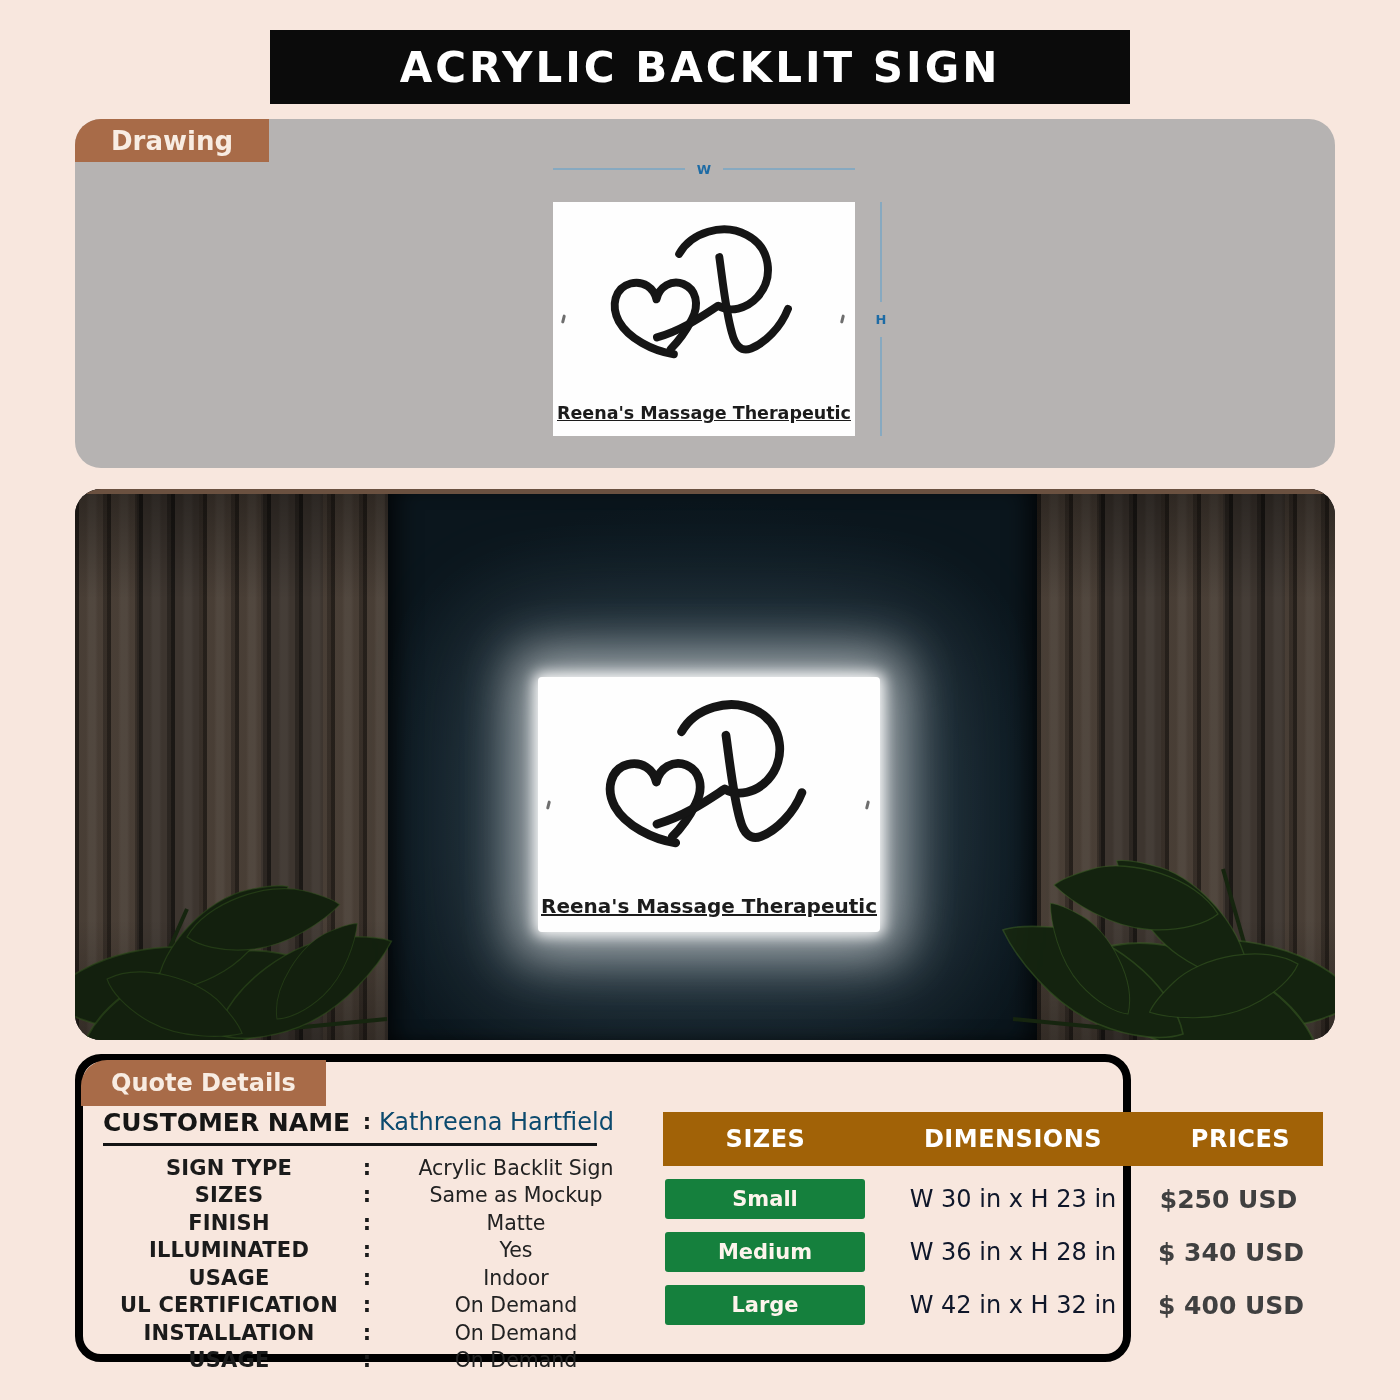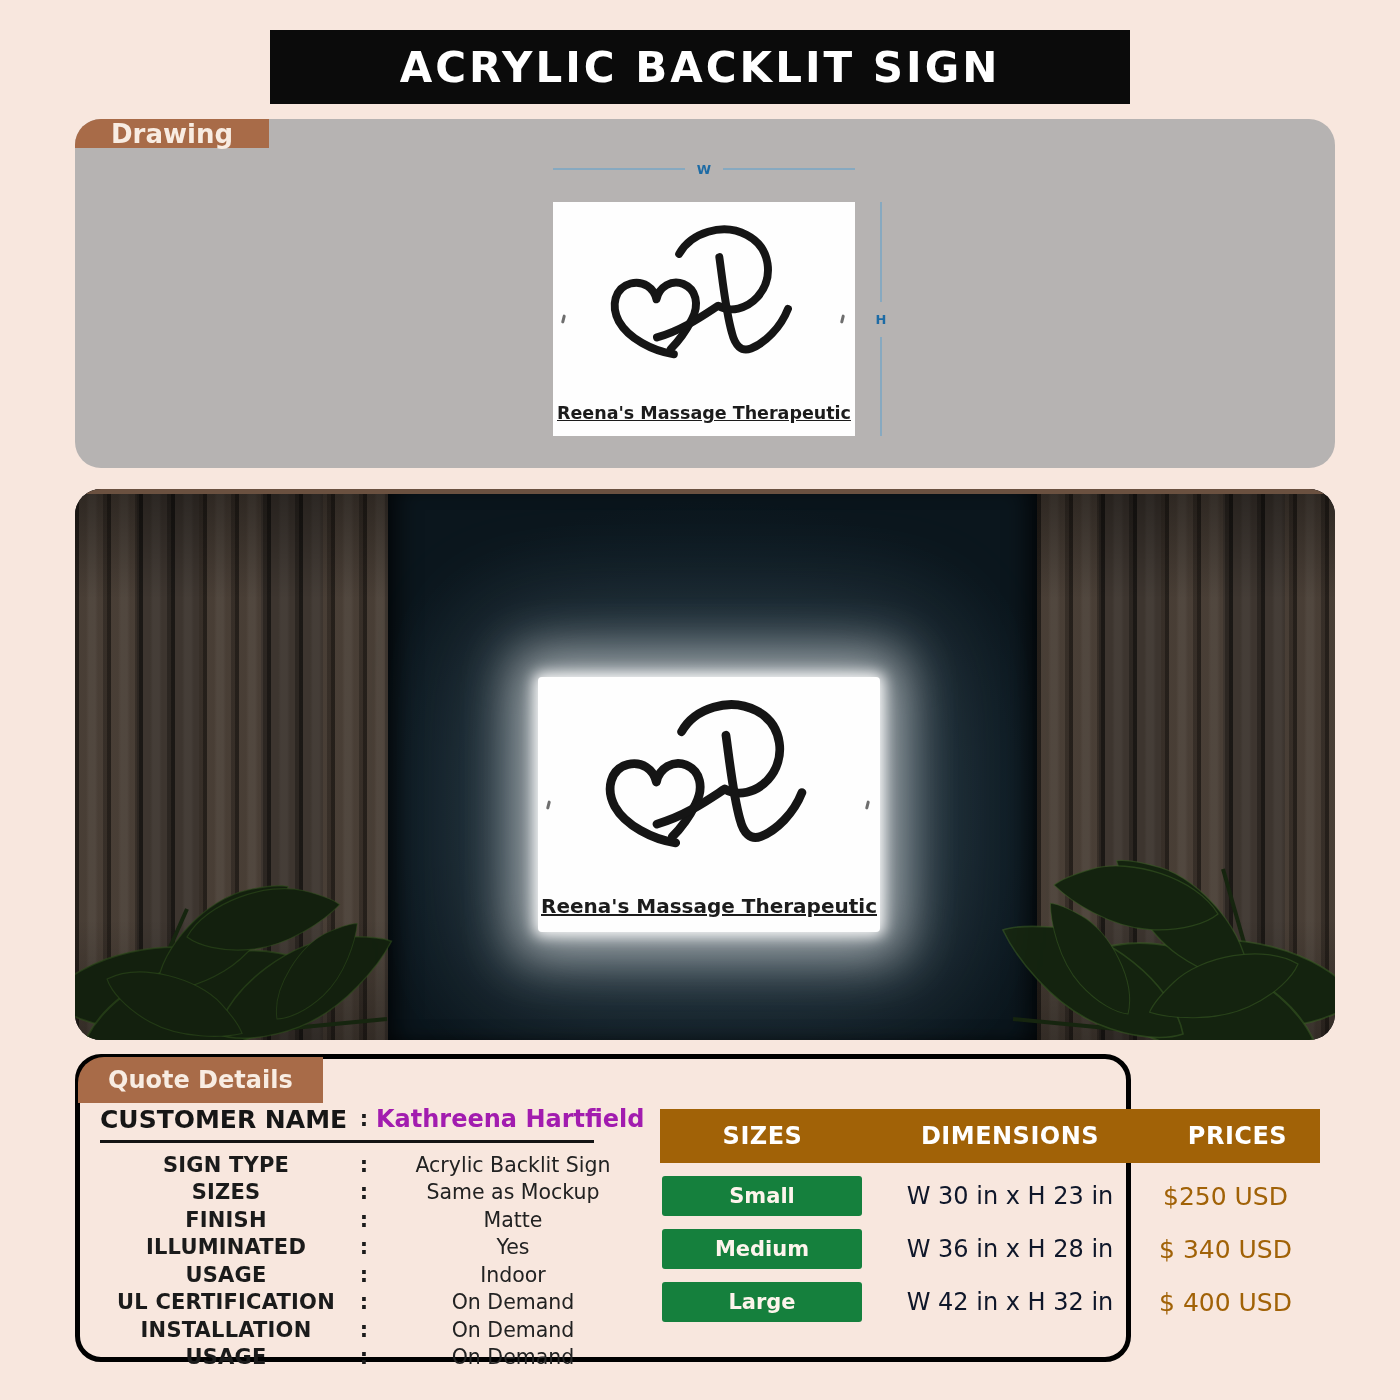--- a/index.html
+++ b/index.html
@@ -6,21 +6,21 @@
   html,body { width:1400px; height:1400px; }
   body { font-family:"DejaVu Sans","Liberation Sans",sans-serif; background:#f8e7de; }
   .page { position:relative; width:1400px; height:1400px; background:#f8e7de; overflow:hidden; }
 
   
   .banner { position:absolute; left:270px; top:30px; width:860px; height:74px;
     background:#0b0b0b; color:#ffffff; display:flex; align-items:center; justify-content:center;
     font-size:42px; font-weight:bold; letter-spacing:3px; }
 
   
-  .tab { position:absolute; top:0; left:0; height:29px; padding:0 36px;
+  .tab { position:absolute; top:0; left:0; height:43px; padding:0 36px;
     background:#a86b48; color:#f8ece2; font-size:26px; font-weight:bold;
     display:flex; align-items:center; border-radius:26px 0 0 0; z-index:5; }
 
   
   .drawing-panel { position:absolute; left:75px; top:119px; width:1260px; height:349px;
     background:#b6b3b2; border-radius:26px; }
   .dim-w { position:absolute; left:478px; top:42px; width:302px; height:16px;
     display:flex; align-items:center; }
   .dim-w .dline { flex:1; height:2px; background:#87a9c0; }
   .dim-w .dlabel { color:#1d6ba5; font-size:13px; font-weight:bold; margin:0 12px; }
@@ -62,44 +62,44 @@
                0 0 52px 24px rgba(255,255,255,.6),
                0 0 115px 58px rgba(190,215,225,.2); }
   .mock-sign .logo { width:260px; height:166px; top:15px; }
   .mock-sign .caption { bottom:14px; font-size:20px; }
   .plant { position:absolute; bottom:-4px; z-index:4; }
   .plant-left { left:-8px; }
   .plant-right { right:-8px; transform:scaleX(-1); }
 
   
   .quote-panel { position:absolute; left:75px; top:1054px; width:1056px; height:308px;
-    border:5px solid #000000; border-radius:26px; }
+    border:8px solid #000000; border-radius:26px; }
   .quote-panel .tab { top:-2px; left:-2px; height:46px; padding:0 30px; font-size:24px; }
   .details { position:absolute; left:20px; top:44px; width:550px; }
   .drow { display:grid; grid-template-columns:252px 24px auto; align-items:center; }
   .cust-row { height:32px; font-size:25px; font-weight:bold; color:#161616; }
-  .cust-row .val { color:#a21caf; font-weight:bold; font-size:24px; white-space:nowrap; }
+  .cust-row .val { color:#0c4a6e; font-weight:normal; font-size:24px; white-space:nowrap; }
   .rule { width:494px; border:none; border-top:3px solid #141414; margin:5px 0 8px 0; }
   .field-row { height:27.5px;text-align:center; }
   .field-row .lbl { font-size:21px; font-weight:bold; color:#1b1b1b; letter-spacing:.2px; }
   .field-row .val { font-size:20.5px; color:#222222; }
   .colon { font-weight:bold; color:#1b1b1b; text-align:center; font-size:21px; }
   .colon::after { content:":"; }
 
   .ptable { position:absolute; left:580px; top:50px; width:660px; }
   .phead { height:54px; background:#a16207; color:#ffffff; display:grid;
     grid-template-columns:205px 290px 165px; align-items:center; }
   .phead span { text-align:center; font-size:24px; font-weight:bold; letter-spacing:.5px; }
   .prow { margin-top:13px; height:40px; display:grid;
     grid-template-columns:205px 290px 165px; align-items:center; }
   .size-btn { width:200px; height:40px; margin-left:2px; background:#15803d; color:#fdf4ec;
     font-size:21px; font-weight:bold; display:flex; align-items:center; justify-content:center;
     border-radius:3px; cursor:pointer; }
   .pdim { text-align:center; font-size:24px; color:#0f172a; white-space:nowrap; }
-  .pprice { text-align:center; font-size:25px; font-weight:normal; color:#a16207;
+  .pprice { text-align:center; font-size:25px; font-weight:bold; color:#404040;
     padding-right:24px; white-space:nowrap; }
 </style>
 </head>
 <body>
 
 <svg width="0" height="0" style="position:absolute">
   <defs>
     <g id="brand-logo-paths" fill="none" stroke="#151515" stroke-width="15" stroke-linecap="round" stroke-linejoin="round">
       <path d="M128 246 C88 240 42 216 24 184 C8 154 16 120 46 112 C70 106 90 120 95 142 C100 118 124 104 146 113 C170 123 177 151 162 180 C152 200 138 220 122 236"></path>
       <path d="M138 56 C160 16 220 -4 266 20 C312 44 318 102 286 138 C266 160 234 168 212 154 C190 168 148 199 96 214"></path>

